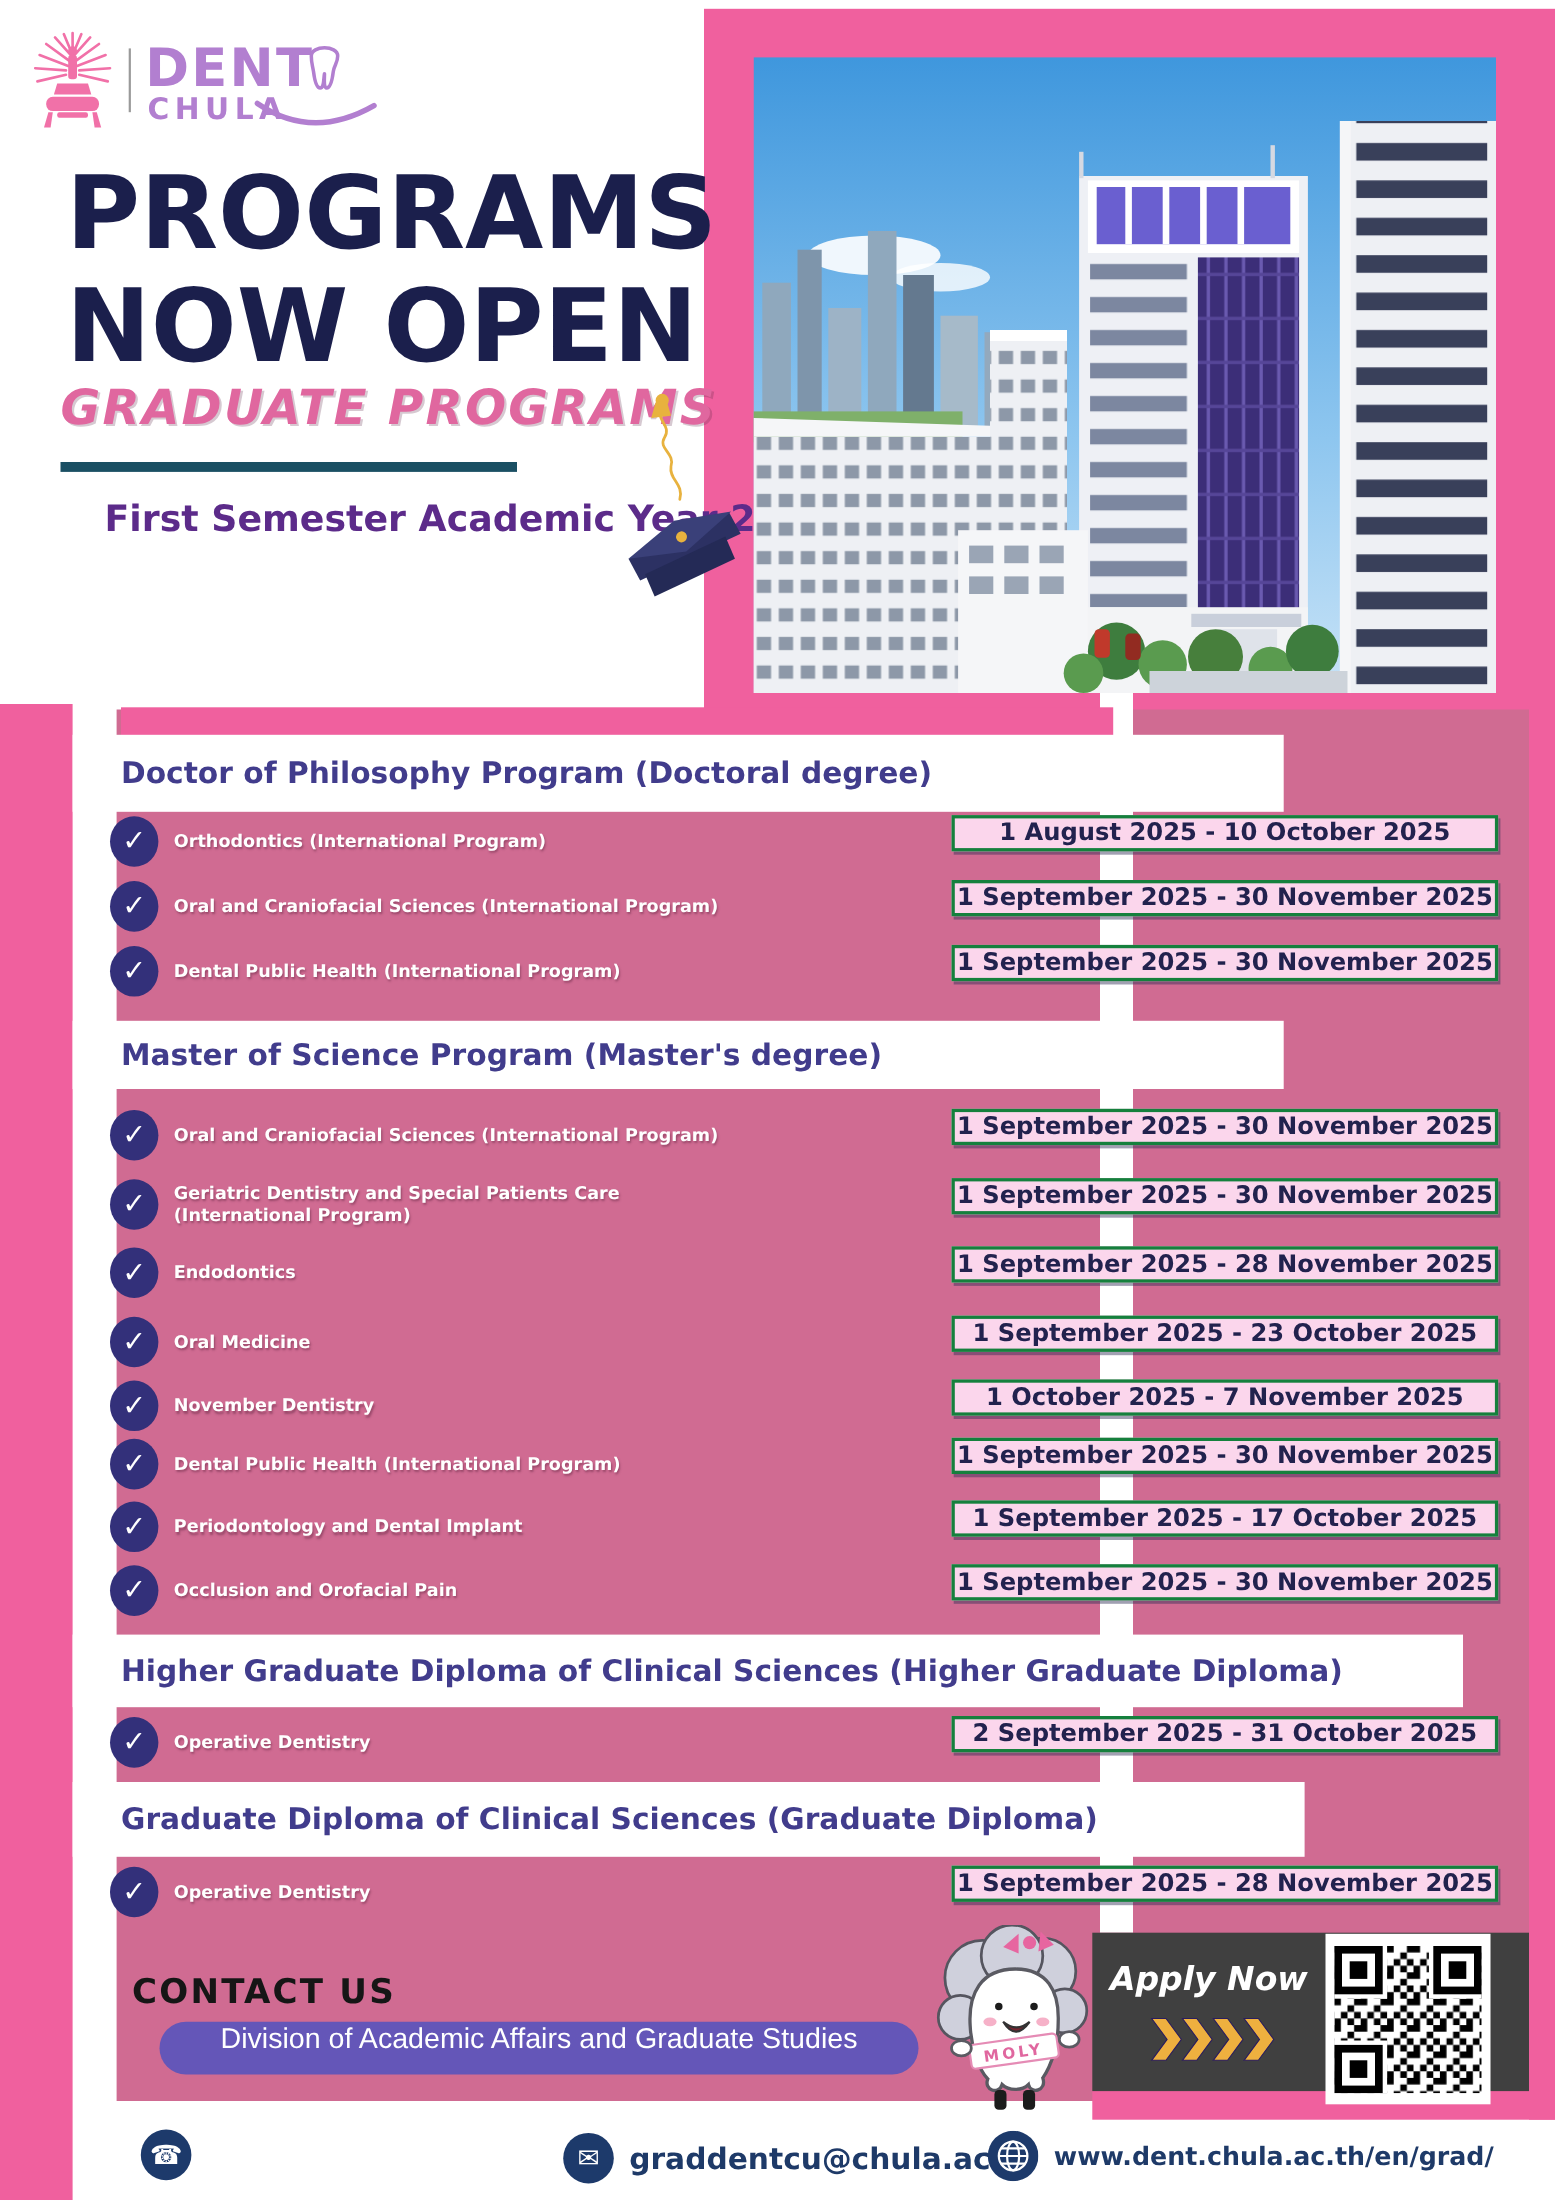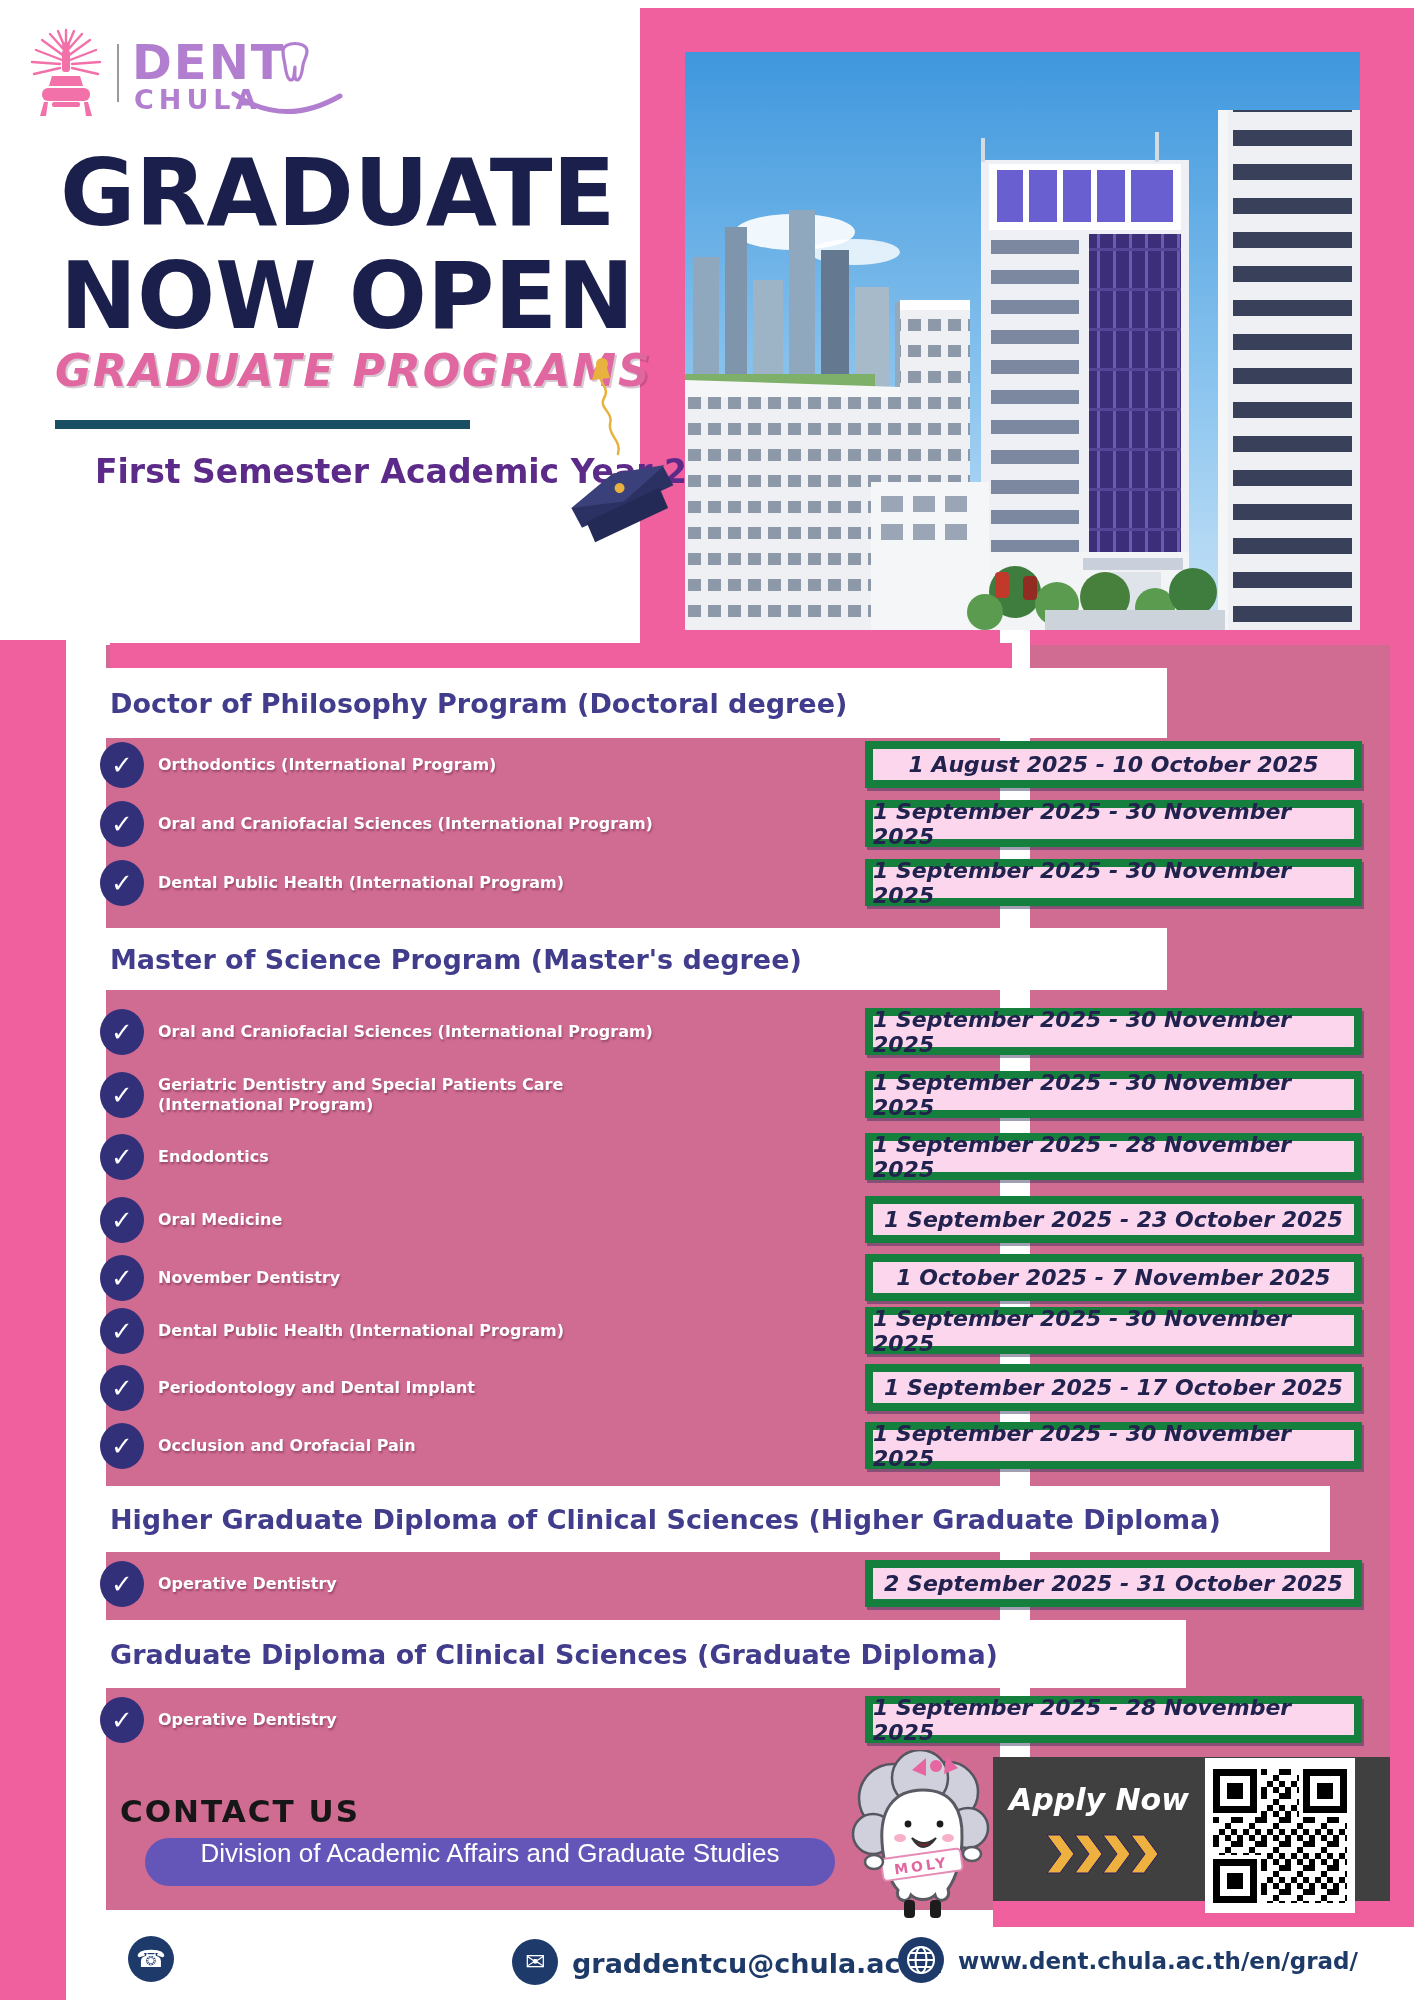--- a/index.html
+++ b/index.html
@@ -29,23 +29,23 @@
   .semester{position:absolute;left:95px;top:452px;font-size:33px;font-weight:bold;color:#5c2b8a;z-index:2;}
   .photo{position:absolute;left:685px;top:52px;width:675px;height:578px;z-index:2;}
   
   .section-band{position:absolute;left:66px;background:#ffffff;display:flex;align-items:center;z-index:3;}
   .section-title{margin-left:44px;font-size:27px;font-weight:bold;color:#413c8c;}
   .check{position:absolute;left:100px;width:44px;height:46px;border-radius:50%;background:#33307a;color:#fff;
          display:flex;align-items:center;justify-content:center;font-size:26px;font-weight:bold;z-index:4;}
   .program-label{position:absolute;left:158px;height:47px;max-width:705px;display:flex;align-items:center;
          color:#fff;font-weight:bold;font-size:16px;line-height:1.25;white-space:pre-line;
          text-shadow:1px 2px 2px rgba(70,20,45,.4);z-index:4;}
-  .date-box{position:absolute;left:865px;width:497px;height:47px;background:#fbd6ec;border:8px solid #15803d;
+  .date-box{position:absolute;left:865px;width:497px;height:33px;background:#fbd6ec;border:3px solid #15803d;
          box-sizing:border-box;display:flex;align-items:center;justify-content:center;font-size:22px;font-weight:bold;
-         color:#22224e;z-index:4;box-shadow:2px 3px 0 rgba(46,44,85,.45);font-style:italic;}
+         color:#22224e;z-index:4;box-shadow:2px 3px 0 rgba(46,44,85,.45);}
   
   .contact-heading{position:absolute;left:120px;top:1793px;font-size:31px;font-weight:900;color:#161616;
          letter-spacing:2px;z-index:4;}
   .division-pill{position:absolute;left:145px;top:1838px;width:690px;height:48px;background:#6456b8;border-radius:26px;
          display:flex;align-items:flex-start;justify-content:center;color:#fff;font-size:26px;
          font-family:"Liberation Sans",sans-serif;z-index:4;}
   .apply-panel{position:absolute;left:993px;top:1757px;width:397px;height:144px;background:#404040;z-index:3;font-style:italic;}
   .apply-label{position:absolute;left:0px;top:25px;width:212px;text-align:center;color:#fff;font-size:30px;font-weight:bold;}
   .chevrons{position:absolute;left:52px;top:75px;}
   .qr-card{position:absolute;left:1205px;top:1758px;width:150px;height:155px;background:#fff;z-index:4;
@@ -102,21 +102,21 @@
   <div class="logo-divider"></div>
   <div class="logo-main">DENT</div>
   <svg class="tooth-ic" width="38" height="46" viewBox="0 0 38 46">
     <path d="M7 13 C7 3 31 3 31 13 C31 19 28 21 27 27 C26 35 24 42 21 42 C18 42 19 33 19 29 C18 33 19 42 15 42 C12 42 10 35 9 27 C8 21 7 19 7 13 Z" fill="none" stroke="#b27fd0" stroke-width="3.2" stroke-linejoin="round"></path>
   </svg>
   <div class="logo-sub">CHULA</div>
   <svg class="swoosh" width="120" height="46" viewBox="0 0 120 46">
     <path d="M6 10 Q56 44 112 12" fill="none" stroke="#b27fd0" stroke-width="5" stroke-linecap="round"></path>
   </svg>
 
-  <div class="title-1">GRADUATE</div>
+  <div class="title-1">PROGRAMS</div>
   <div class="title-2">NOW OPEN</div>
   <div class="subtitle">GRADUATE PROGRAMS</div>
   <div class="teal-line"></div>
 
   <svg class="gradcap" width="140" height="210" viewBox="0 0 140 210">
     <path d="M52 18 C40 28 60 34 52 46 C46 56 62 60 58 72 C56 84 70 88 66 102" fill="none" stroke="#e8b23e" stroke-width="2.5" stroke-linecap="round"></path>
     <circle cx="50" cy="12" r="6" fill="#e8b23e"></circle>
     <path d="M44 14 L40 28 L58 26 L54 12 Z" fill="#e8b23e"></path>
     <g transform="rotate(-18 70 150)">
       <path d="M20 140 L120 128 L124 150 L24 162 Z" fill="#2c3163"></path>

